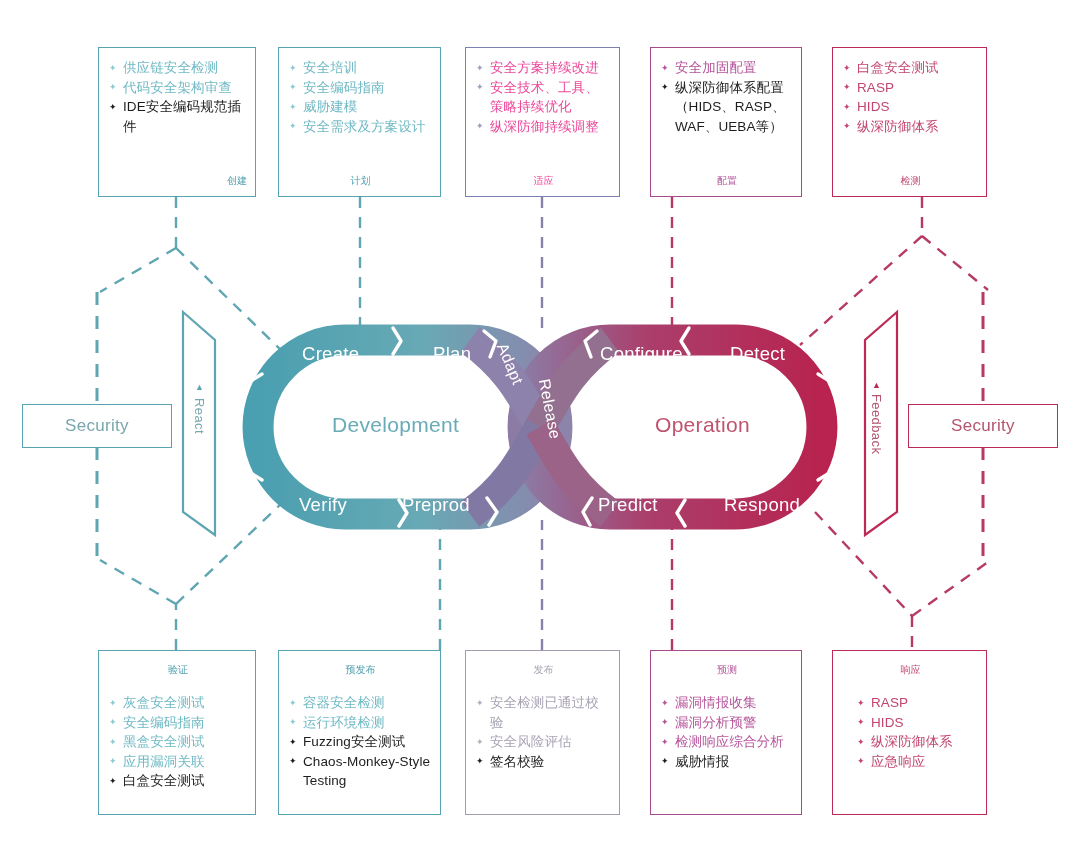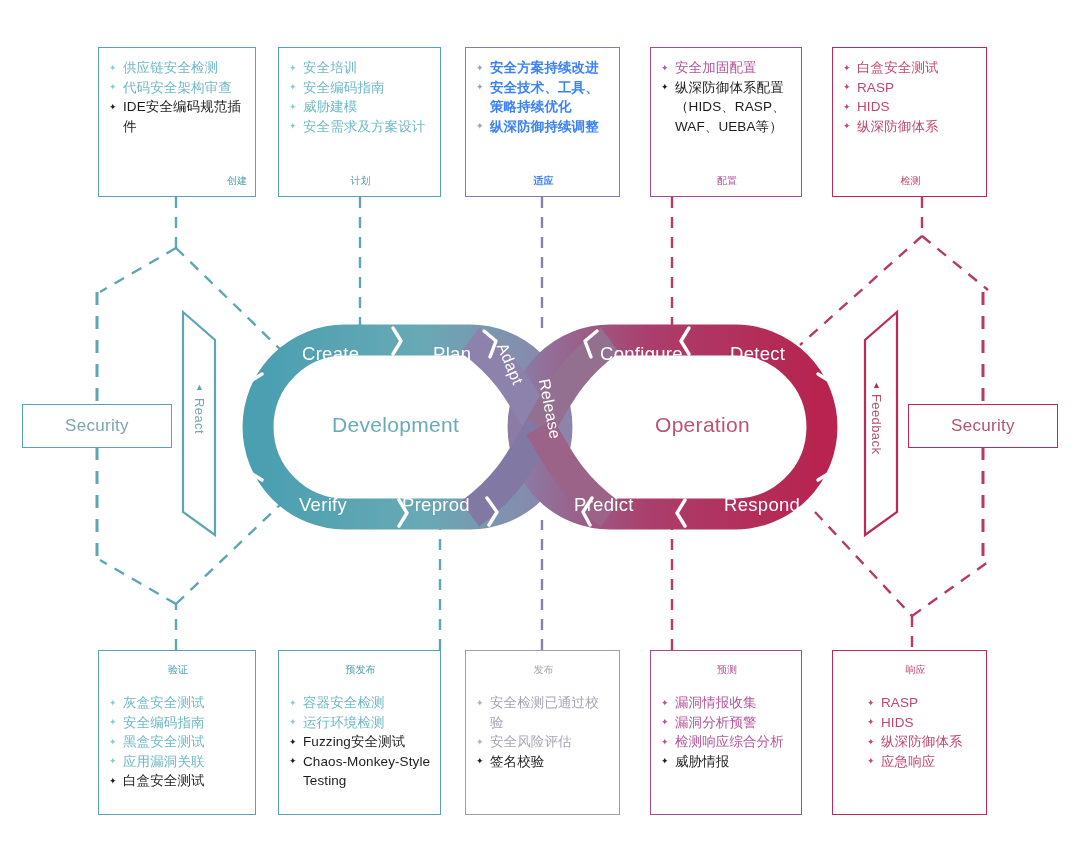--- a/index.html
+++ b/index.html
@@ -60,21 +60,21 @@
     font-size: 10px;
     line-height: 18px;
   }
   .card.caption-bottom .caption { margin-top: auto; padding-top: 6px; }
   .card.caption-top .caption { margin-bottom: 14px; }
   .card.flexcol { display: flex; flex-direction: column; }
 
   
   .t-teal   { color: #6fb9c4; }
   .t-teal-d { color: #4f9fae; }
-  .t-violet { color: #3b82f6; font-weight: bold; }
+  .t-violet { color: #ec4899; }
   .t-grayviolet { color: #a9a3b4; }
   .t-magenta { color: #b5549a; }
   .t-crimson { color: #c2466f; }
   .t-black  { color: #1d1d1d; }
 
   li.b-black::before { color: #1d1d1d; }
   li.b-teal::before { color: #8ecad2; }
   li.b-violet::before { color: #9d9abd; }
   li.b-grayviolet::before { color: #b3adbd; }
   li.b-magenta::before { color: #b5549a; }
@@ -285,21 +285,21 @@
 
   <div class="loop-label" style="left:302px; top:343px;">Create</div>
   <div class="loop-label" style="left:413px; top:343px;margin-left:20px;">Plan</div>
   <div class="loop-label rot-adapt" style="left:488px; top:355px; font-size:16px;">Adapt</div>
   <div class="loop-label" style="left:299px; top:494px;">Verify</div>
   <div class="loop-label" style="left:402px; top:494px;">Preprod</div>
 
   <div class="loop-label rot-release" style="left:519px; top:400px; font-size:16px;">Release</div>
   <div class="loop-label" style="left:600px; top:343px;">Configure</div>
   <div class="loop-label" style="left:730px; top:343px;">Detect</div>
-  <div class="loop-label" style="left:574px; top:494px;">Predict</div>
+  <div class="loop-label" style="left:598px; top:494px;">Predict</div>
   <div class="loop-label" style="left:724px; top:494px;">Respond</div>
 
   <div class="loop-center dev" style="left:332px; top:413px;">Development</div>
   <div class="loop-center ops" style="left:655px; top:413px;">Operation</div>
 
   <div class="sec-box" style="left:22px; top:404px; width:150px; height:44px;">Security</div>
   <div class="para-arrow" style="left:195px; top:383px;">▲</div>
   <div class="para-label" style="left:192px; top:398px;">React</div>
 
   <div class="sec-box right" style="left:908px; top:404px; width:150px; height:44px;">Security</div>
@@ -385,21 +385,21 @@
   <div class="card flexcol caption-top bd-magenta" style="left:650px; top:650px; width:152px; height:165px;">
     <div class="caption t-magenta">预测</div>
     <ul>
       <li class="t-magenta b-magenta">漏洞情报收集</li>
       <li class="t-magenta b-magenta">漏洞分析预警</li>
       <li class="t-magenta b-magenta">检测响应综合分析</li>
       <li class="t-black b-black">威胁情报</li>
     </ul>
   </div>
 
-  <div class="card flexcol caption-top bd-crimson" style="left:832px; top:650px; width:155px; height:165px; padding-left:34px;">
+  <div class="card flexcol caption-top bd-crimson" style="left:832px; top:650px; width:155px; height:165px; padding-left:24px;">
     <div class="caption t-crimson" style="margin-left:-14px;">响应</div>
     <ul>
       <li class="t-crimson b-crimson">RASP</li>
       <li class="t-crimson b-crimson">HIDS</li>
       <li class="t-crimson b-crimson">纵深防御体系</li>
       <li class="t-crimson b-crimson">应急响应</li>
     </ul>
   </div>
 
 </div>

